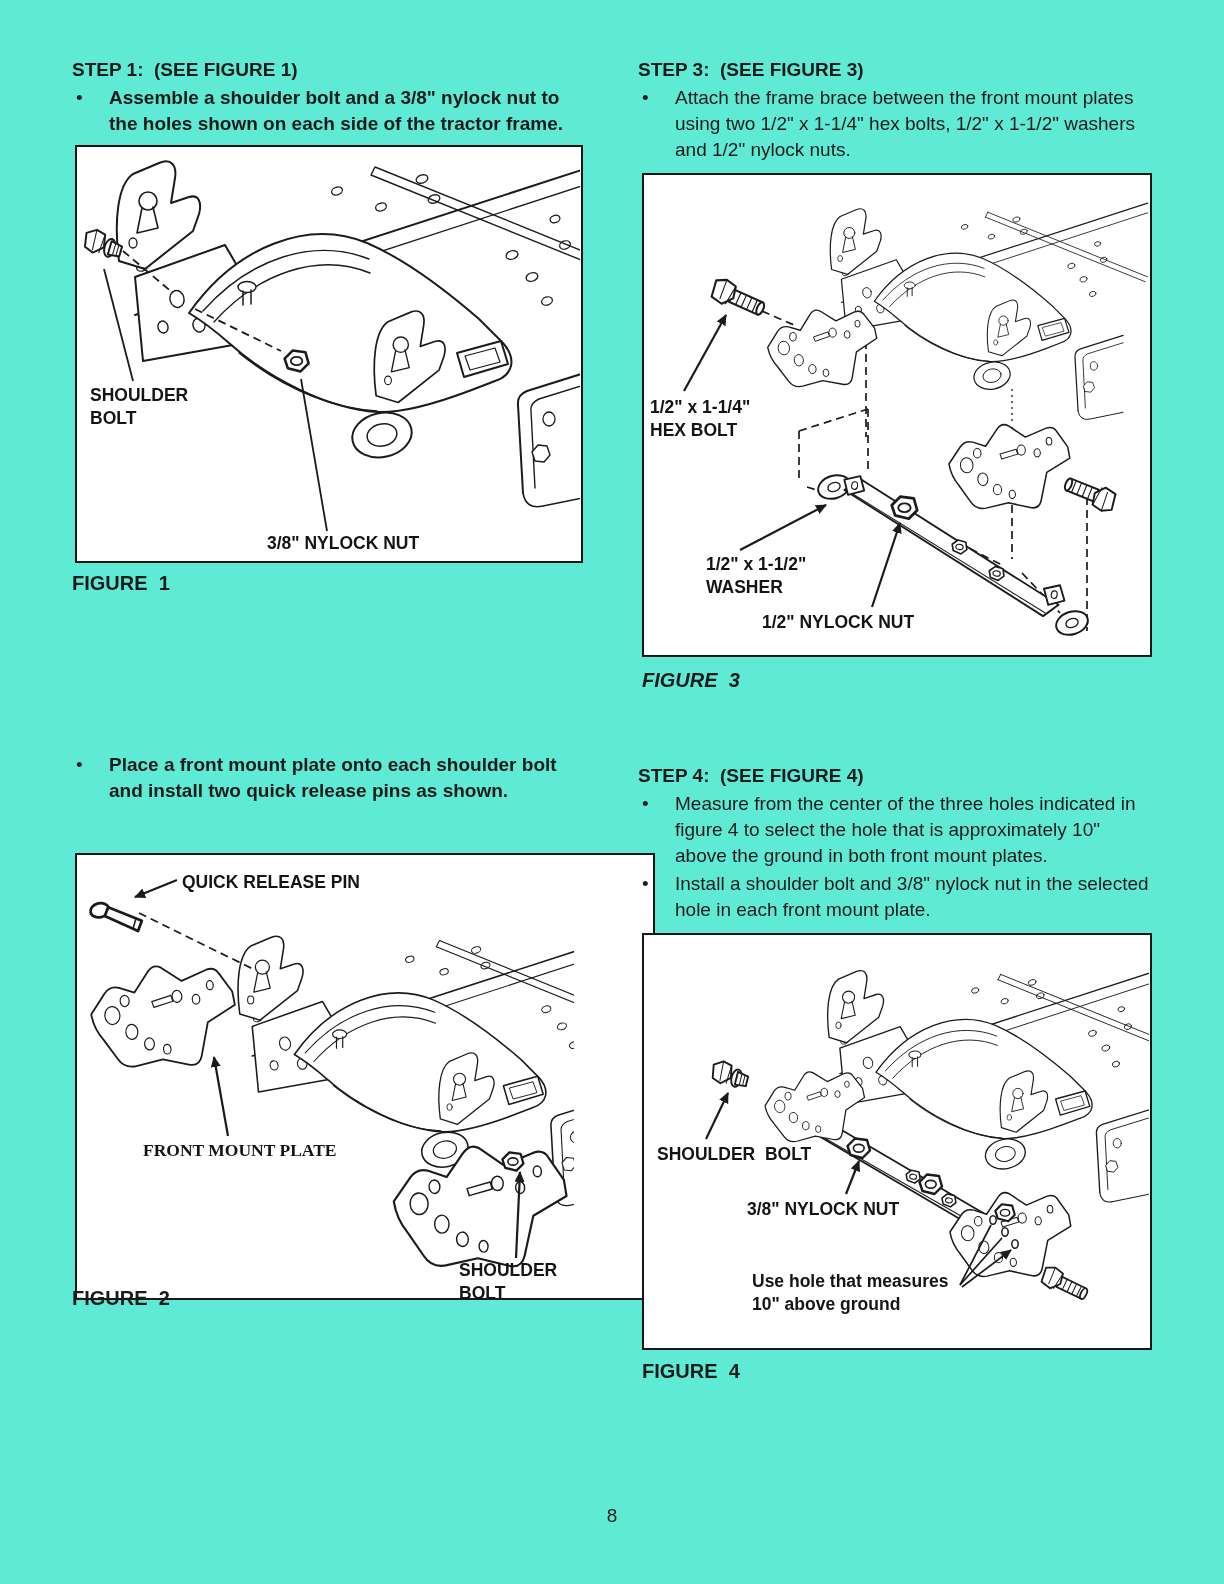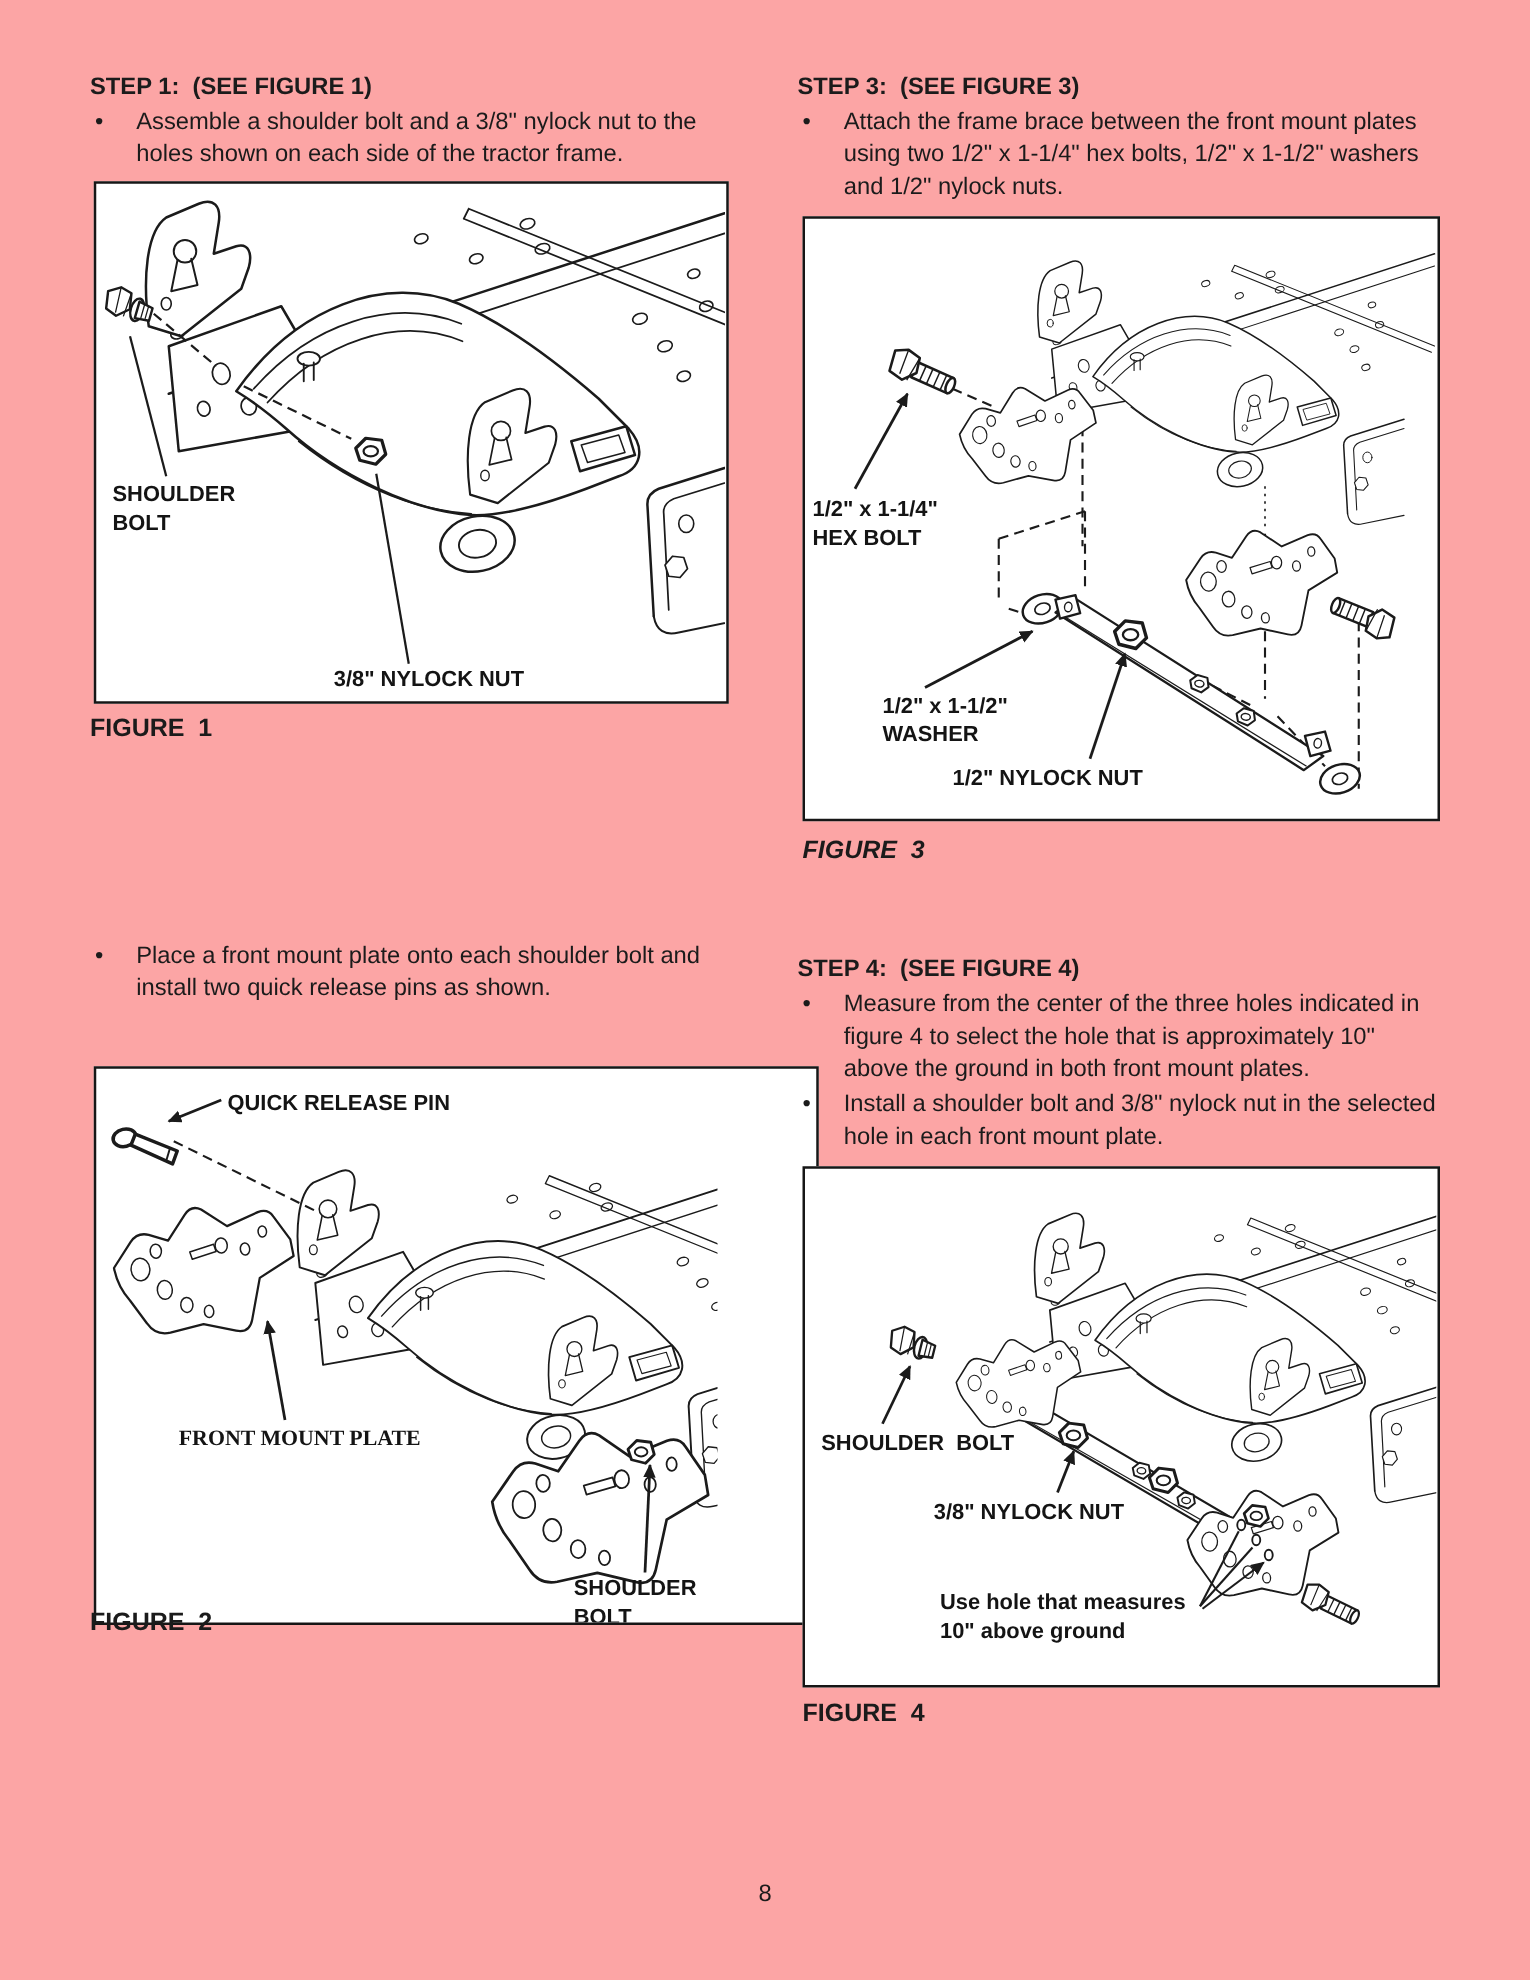--- a/index.html
+++ b/index.html
@@ -1,25 +1,25 @@
 <!DOCTYPE html>
 <html><head>
 <meta charset="utf-8">
 <style>
   html,body { margin:0; padding:0; background:#e8e8e8; }
   .page {
-    position:relative; width:1224px; height:1584px; background:#fca5a5;
+    position:relative; width:1224px; height:1584px; background:#5eead4;
     font-family:"Liberation Sans", sans-serif; color:#1b1b1b; overflow:hidden;
   }
   .step { position:absolute; }
   .step-h { font-weight:bold; font-size:19px; line-height:26px; white-space:pre-wrap; }
   .bullet { display:flex; font-size:19px; line-height:26px; margin-top:2px; }
   .bullet .dot { width:33px; padding-left:4px; flex:none; }
   .bullet .txt { }
-  .w470 { width:470px; }
+  .w470 { width:470px;font-weight:bold; }
   .w474 { width:474px; }
   .figbox {
     position:absolute; box-sizing:border-box; border:2.5px solid #161616;
     background:#fff; overflow:hidden;
   }
   .figbox svg { position:absolute; left:0; top:0; }
   .flabel {
     position:absolute; font-weight:bold; font-size:17.5px; line-height:1.32;
     white-space:pre-wrap; color:#141414;
   }

